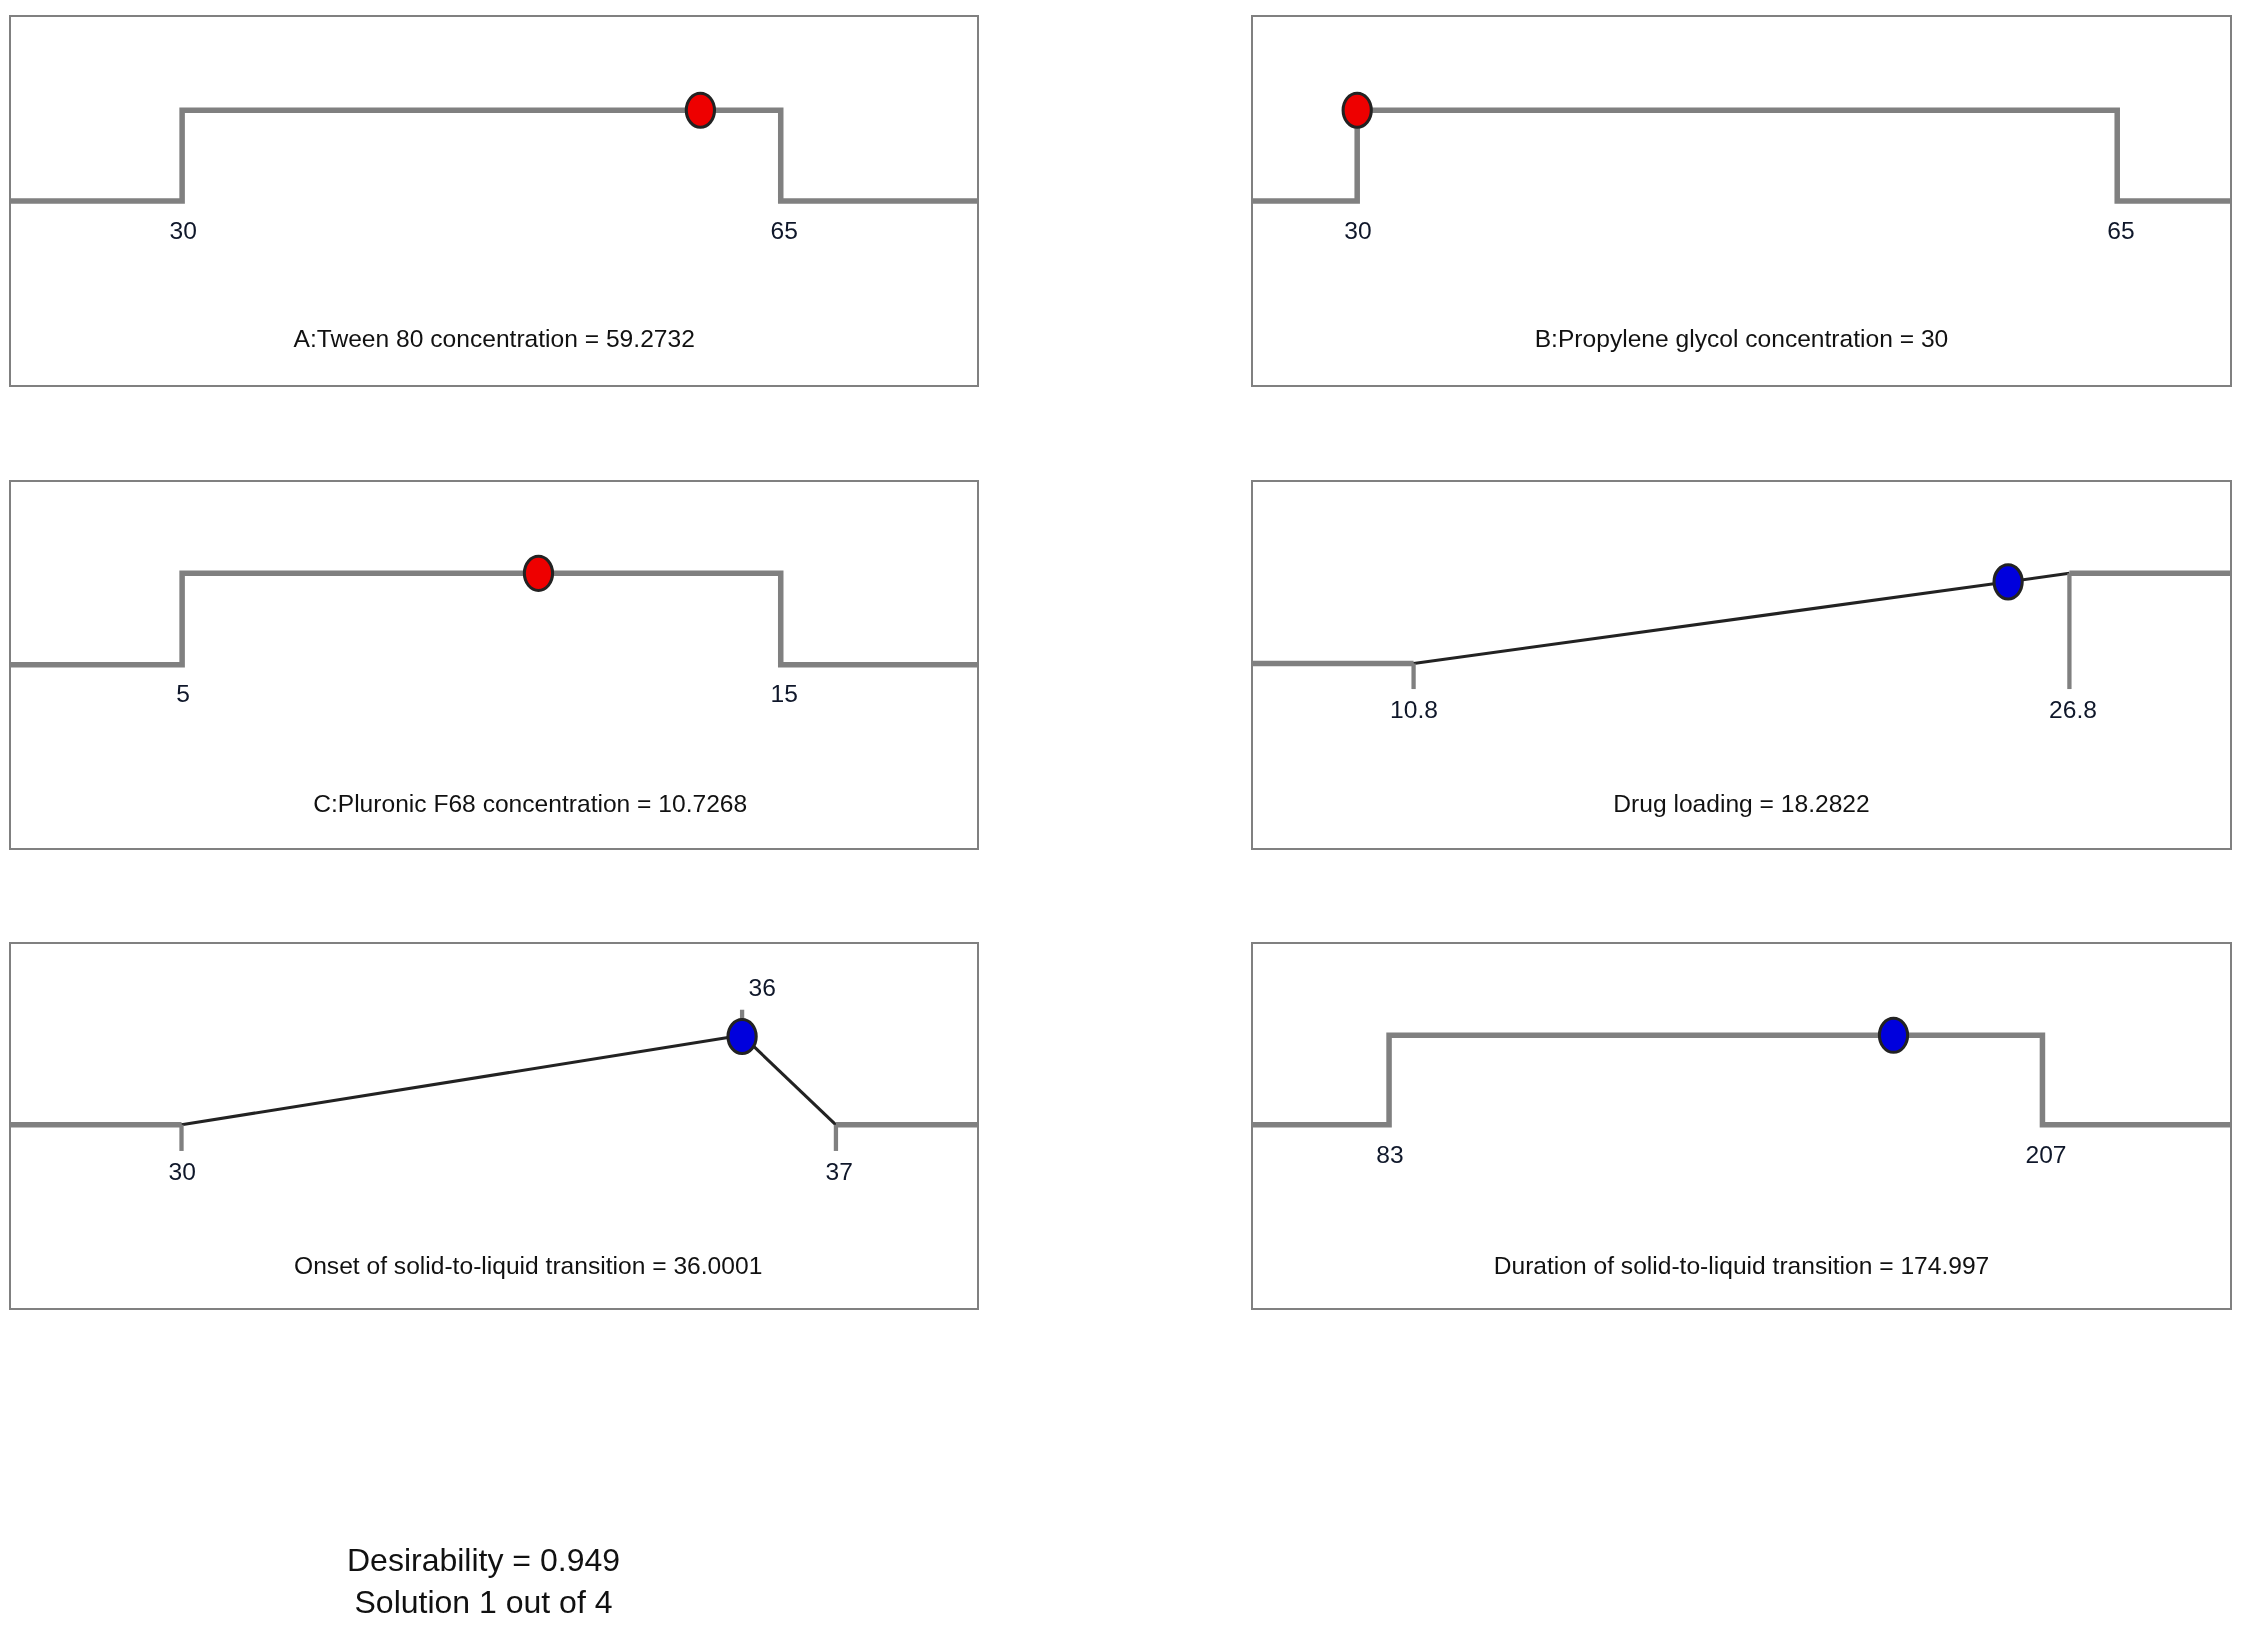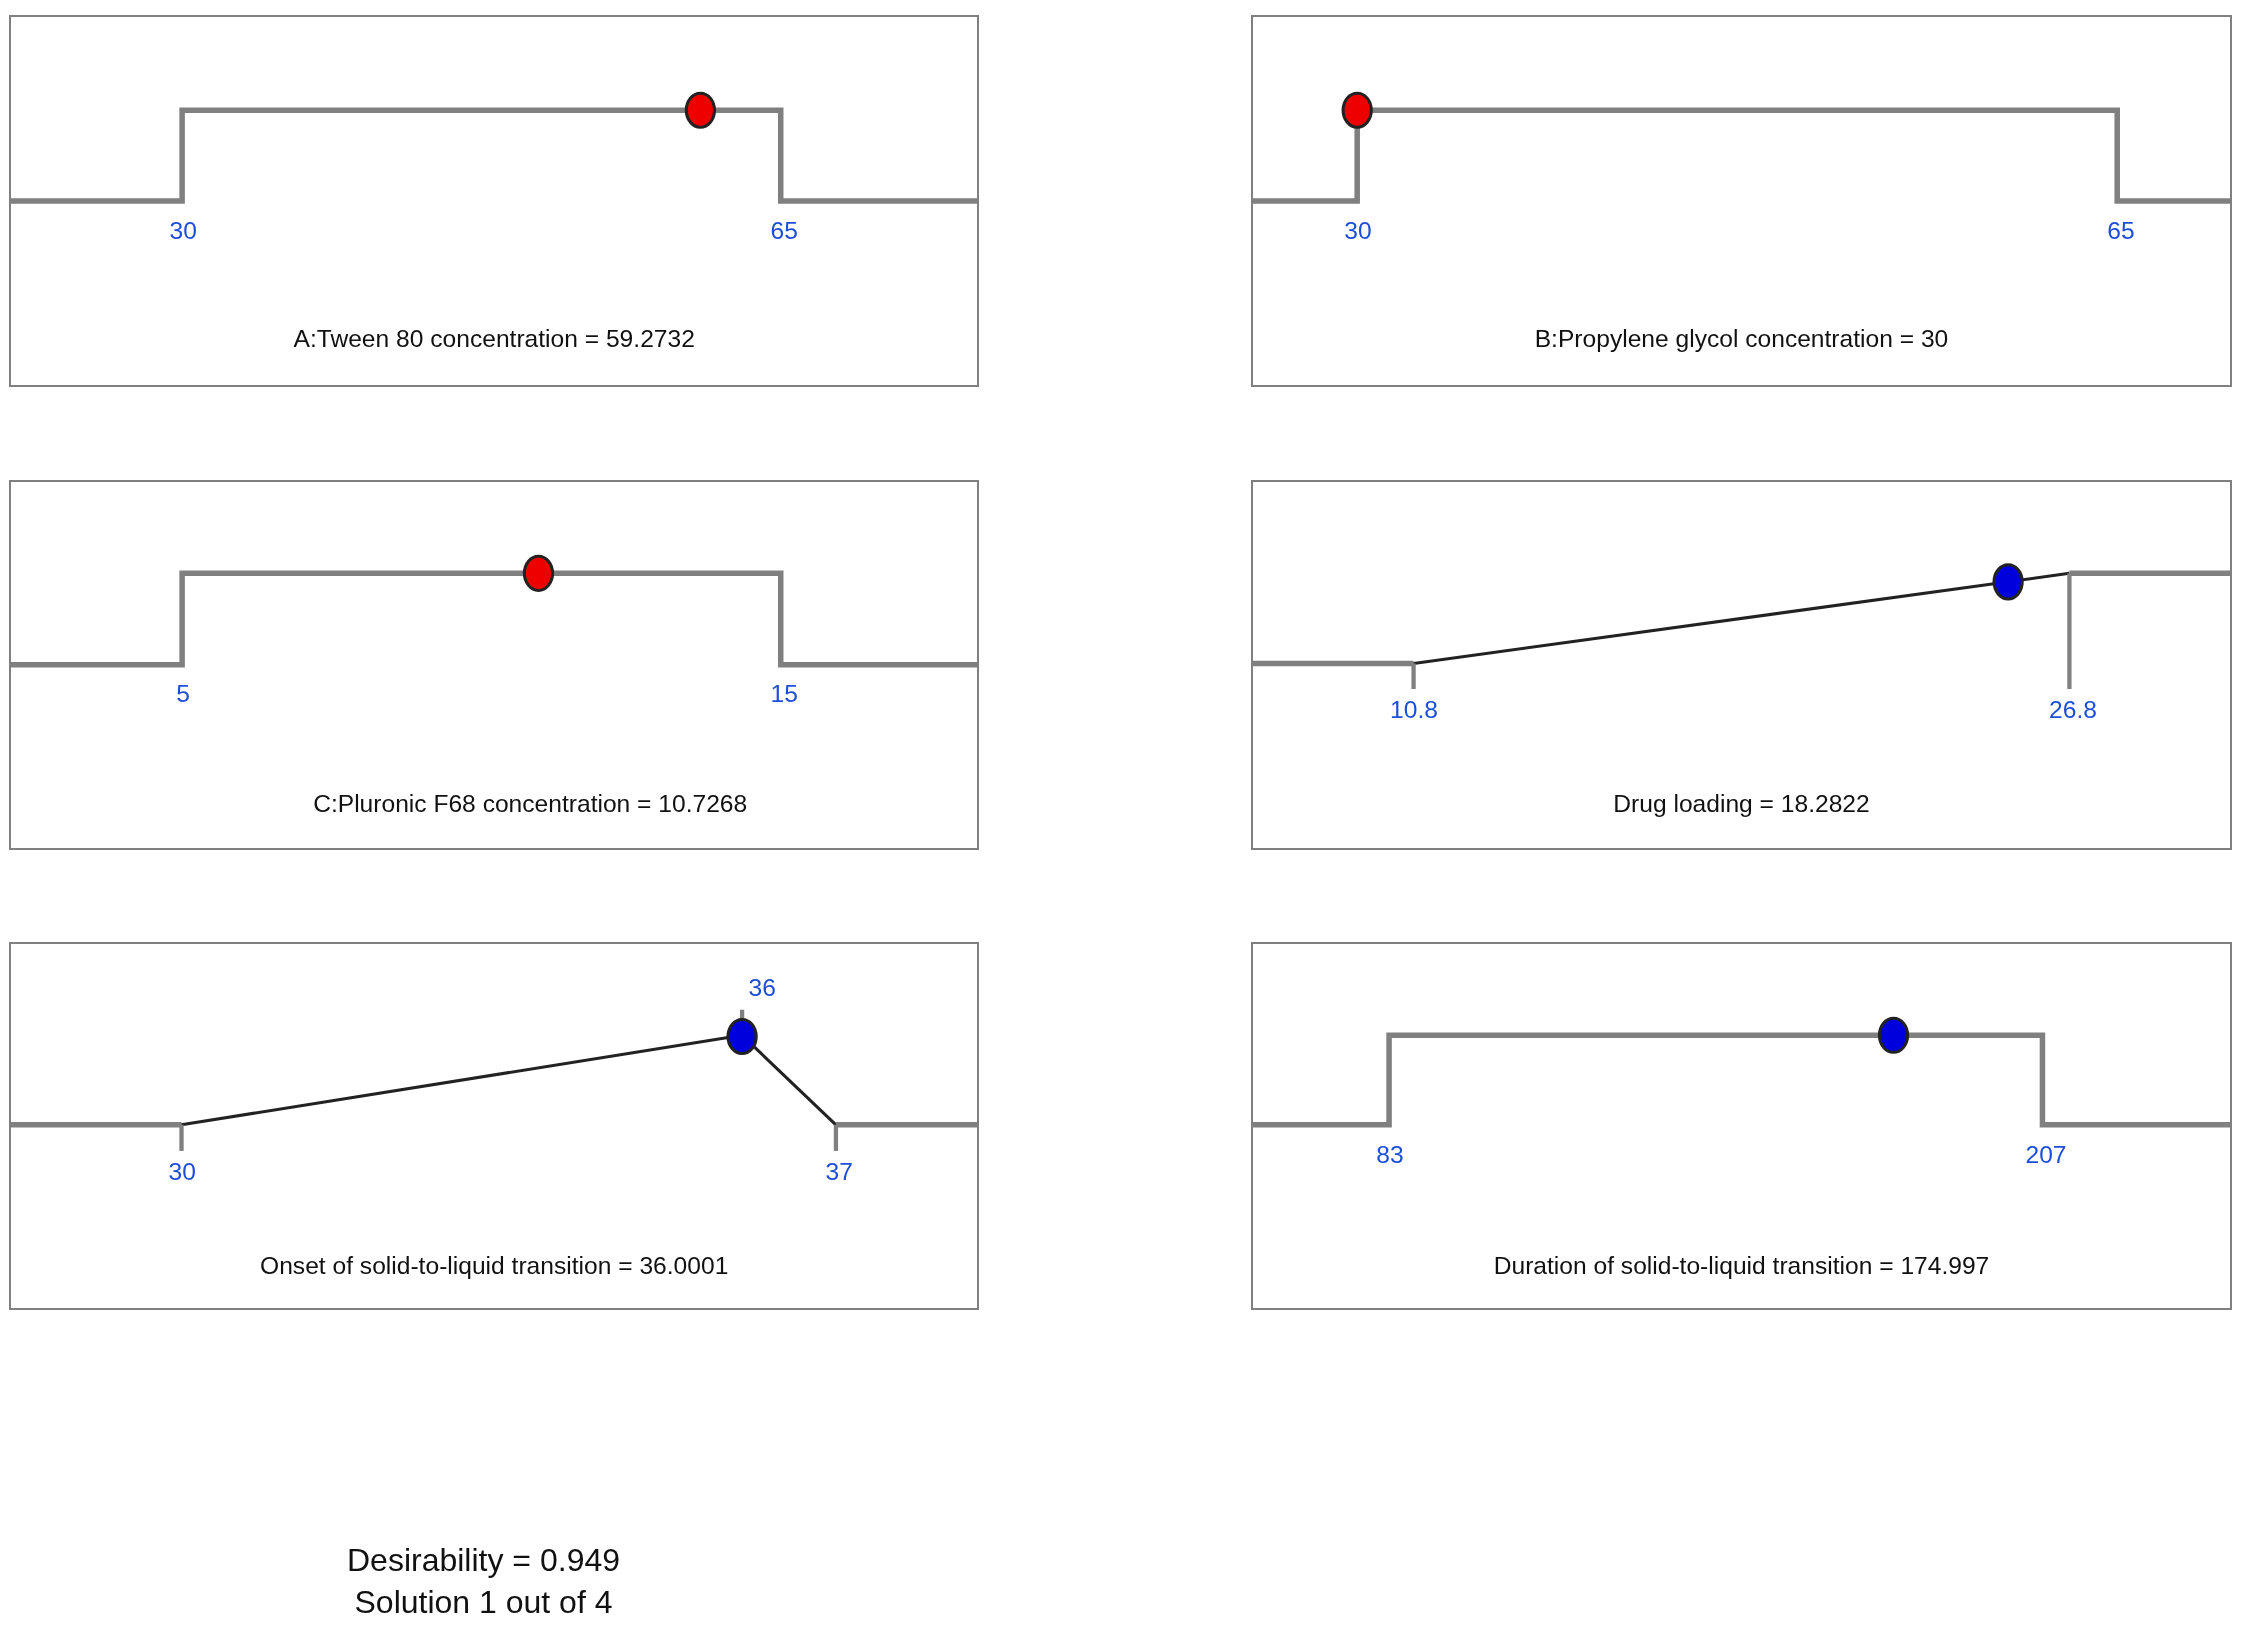--- a/index.html
+++ b/index.html
@@ -9,21 +9,21 @@
     color:#1a1a1a;
   }
   .panel{position:absolute;box-sizing:border-box;border:2.5px solid #808080;background:#ffffff;}
   .plot{position:absolute;left:0;top:0;width:100%;height:100%;}
   .caption{
     position:absolute;left:0;width:100%;text-align:center;
     font-size:24.6px;color:#111111;white-space:nowrap;
     font-family:"Liberation Sans", sans-serif;
   }
   .ticklabel{
-    position:absolute;font-size:24.6px;color:#1d4ed8;
+    position:absolute;font-size:24.6px;color:#0f172a;
     text-align:center;white-space:nowrap;
     transform:translateX(-50%);
     font-family:"Liberation Sans", sans-serif;
   }
   .footer{
     position:absolute;text-align:center;
     font-size:32px;line-height:1.32;color:#111111;white-space:nowrap;
     font-family:"Liberation Sans", sans-serif;
   }
   .footer div{display:block;}
@@ -92,21 +92,21 @@
     <polyline points="1345,297 1575,297" fill="none" stroke="#808080" stroke-width="9"></polyline>
 
     <line x1="278" y1="297" x2="278" y2="340" stroke="#808080" stroke-width="7"></line>
     <line x1="1192" y1="150" x2="1192" y2="108" stroke="#808080" stroke-width="7"></line>
     <line x1="1345" y1="297" x2="1345" y2="340" stroke="#808080" stroke-width="7"></line>
     <ellipse cx="1192" cy="152" rx="23" ry="28" fill="#0000dd" stroke="#222222" stroke-width="5"></ellipse>
   </svg>
   <div class="ticklabel" style="left:171px;top:214px;">30</div>
   <div class="ticklabel" style="left:751px;top:29.5px;">36</div>
   <div class="ticklabel" style="left:828px;top:214px;">37</div>
-  <div class="caption" style="top:308px;">Onset of solid-to-liquid transition = 36.0001</div>
+  <div class="caption" style="top:308px;padding-left:34px;">Onset of solid-to-liquid transition = 36.0001</div>
 </div>
 
 <div class="panel" style="left:1251px;top:942px;width:981px;height:368px;">
   <svg class="plot" viewBox="0 0 1594 598" preserveAspectRatio="none">
     <polyline points="0,297 222,297 222,150 1288,150 1288,297 1594,297" fill="none" stroke="#808080" stroke-width="9"></polyline>
     <ellipse cx="1045" cy="150" rx="23" ry="28" fill="#0000dd" stroke="#222222" stroke-width="5"></ellipse>
   </svg>
   <div class="ticklabel" style="left:137px;top:197px;">83</div>
   <div class="ticklabel" style="left:793px;top:197px;">207</div>
   <div class="caption" style="top:308px;">Duration of solid-to-liquid transition = 174.997</div>

